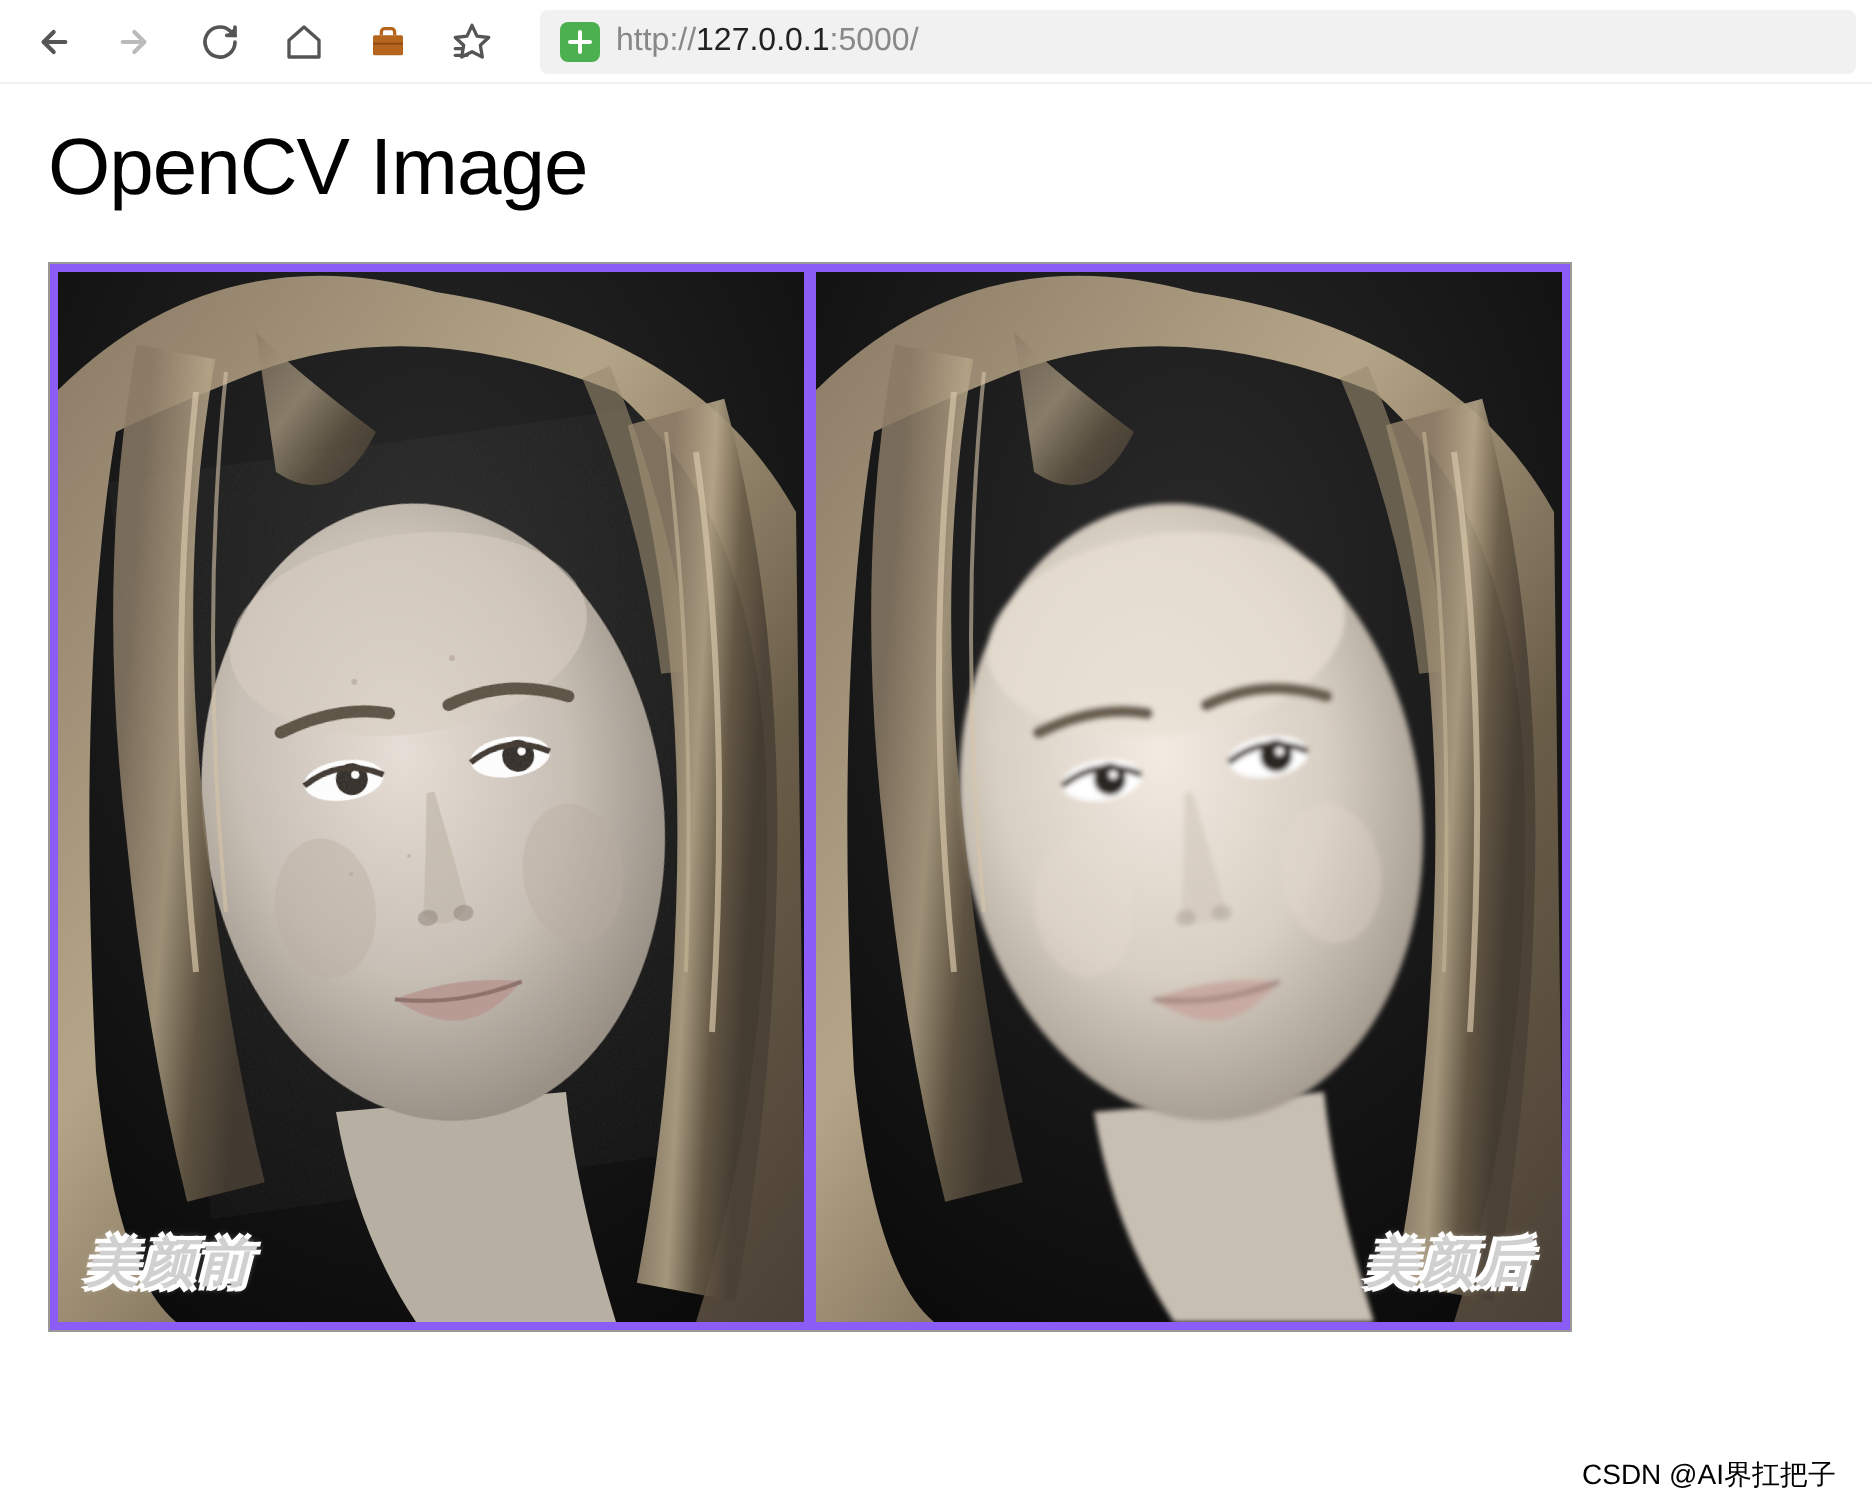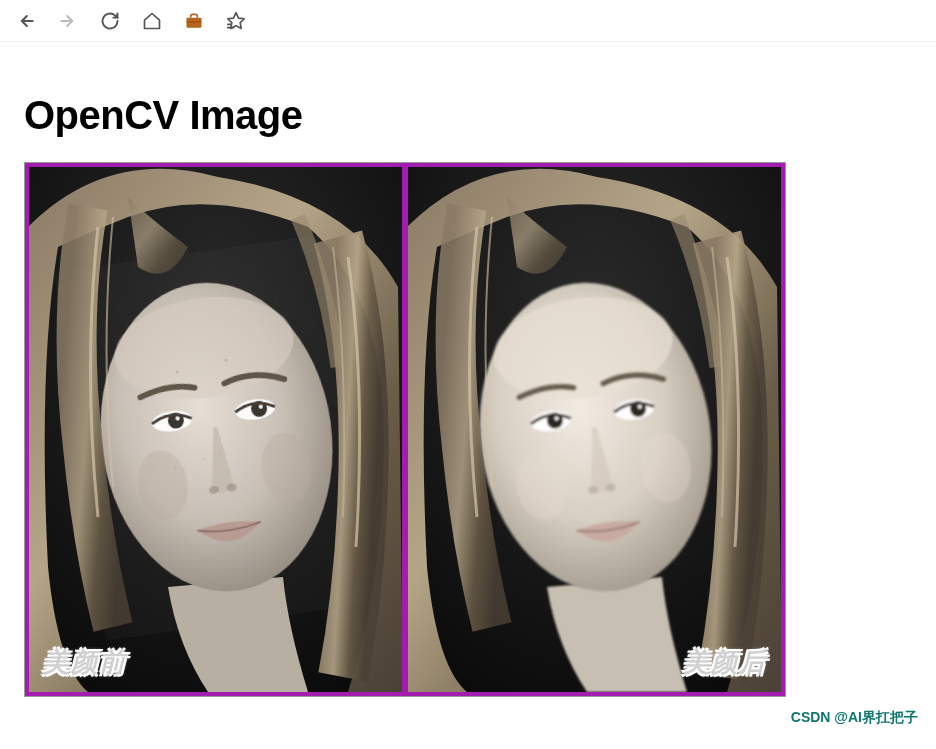--- a/index.html
+++ b/index.html
@@ -75,34 +75,33 @@
     }
     .url-dark {
       color: #222;
       font-weight: 500;
     }
     .content {
       padding: 20px 24px;
     }
     .page-title {
       font-size: 40px;
-      font-weight: 700;
+      font-weight: 400;
       color: #000;
       margin-bottom: 24px;
       letter-spacing: -0.5px;
-      margin-top: 31px;
     }
     .image-container {
       width: 762px;
       height: 535px;
       border: 1px solid #999;
       padding: 4px;
       display: flex;
       gap: 6px;
-      background: #a21caf;
+      background: #8b5cf6;
     }
     .image-panel {
       flex: 1;
       position: relative;
       overflow: hidden;
       background: #1a1a1a;
     }
     .face-svg {
       width: 100%;
       height: 100%;
@@ -125,26 +124,25 @@
     }
     .img-label.left {
       left: 14px;
     }
     .img-label.right {
       right: 14px;
       margin-left: 23px;
     }
     .watermark {
       position: absolute;
-      bottom: 22px;
+      bottom: 2px;
       right: 18px;
       font-size: 14px;
-      color: #0f766e;
+      color: #000000;
       font-family: "Microsoft YaHei", sans-serif;
-      font-weight: bold;
     }
   </style>
 </head>
 <body>
 
 <div class="toolbar">
   <div class="nav-btn">
     <svg viewBox="0 0 24 24" fill="none" stroke="currentColor" stroke-width="2.5" stroke-linecap="round" stroke-linejoin="round">
       <polyline points="15 18 9 12 15 6" transform="translate(-2,0)"></polyline>
       <line x1="7" y1="12" x2="20" y2="12"></line>
@@ -173,20 +171,33 @@
       <path d="M8 8 V6 a2 2 0 0 1 2-2 h4 a2 2 0 0 1 2 2 V8" fill="none" stroke="currentColor" stroke-width="2"></path>
       <line x1="3" y1="13" x2="21" y2="13" stroke="#8b4513" stroke-width="1"></line>
     </svg>
   </div>
   <div class="nav-btn">
     <svg viewBox="0 0 24 24" fill="none" stroke="currentColor" stroke-width="2" stroke-linecap="round" stroke-linejoin="round">
       <polygon points="12 2 15 8.5 22 9.3 17 14 18.2 21 12 17.8 5.8 21 7 14 2 9.3 9 8.5"></polygon>
       <line x1="2" y1="20" x2="9" y2="20"></line>
       <line x1="2" y1="16" x2="6" y2="16"></line>
     </svg>
+  </div>
+  <div class="address-bar">
+    <div class="shield-badge">
+      <svg width="12" height="12" viewBox="0 0 24 24" fill="#fff">
+        <path d="M12 2 L12 22 M2 12 L22 12" stroke="#fff" stroke-width="4" stroke-linecap="round"></path>
+      </svg>
+    </div>
+    <div class="url-text">
+      <span>http://</span>
+        <span class="url-dark">127.0.0.1</span>
+        <span>:5000</span>
+        <span>/</span>
+    </div>
   </div>
 </div>
 
 <div class="content">
   <h1 class="page-title">OpenCV Image</h1>
 
   <div class="image-container">
     <div class="image-panel">
       <svg class="face-svg" viewBox="0 0 375 525" preserveAspectRatio="xMidYMid slice">
         <defs>

